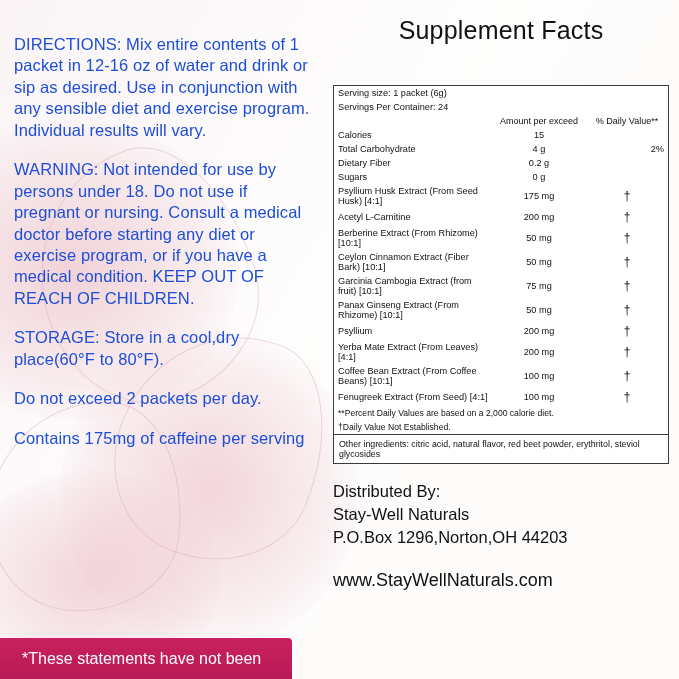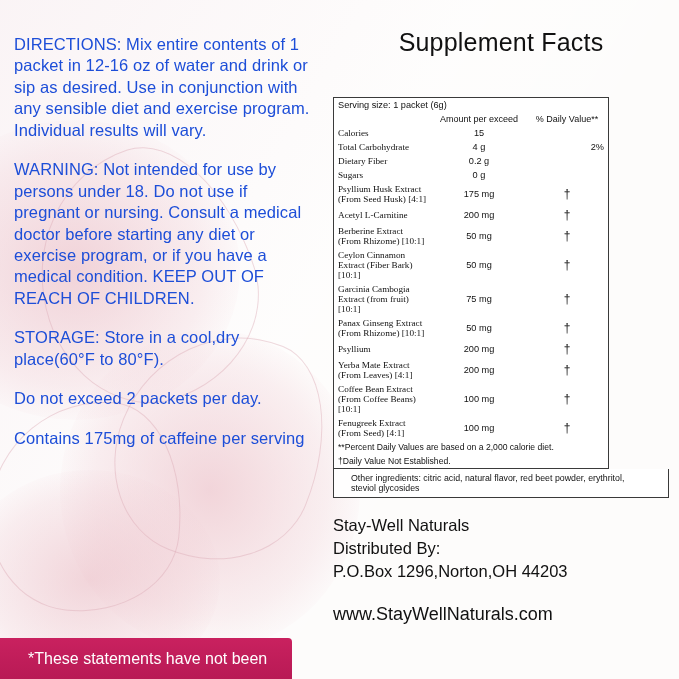--- a/index.html
+++ b/index.html
@@ -59,42 +59,42 @@
     left: 0;
     top: 638px;
     width: 292px;
     height: 41px;
     background: #c2185b;
     background: linear-gradient(180deg,#c9215f 0%, #b81a55 100%);
     color: #ffffff;
     font-size: 16px;
     display: flex;
     align-items: center;
-    padding-left: 28px;
+    padding-left: 22px;
     box-sizing: border-box;
     border-top-right-radius: 4px;
   }
 
   
   #right-col {
     position: absolute;
     left: 333px;
-    top: 28px;
+    top: 16px;
     width: 336px;
   }
   #sf-title {
     font-size: 25px;
     text-align: center;
     color: #111;
     margin-bottom: 6px;
     font-weight: normal;
     letter-spacing: 0.2px;
   }
   table.facts {
-    width: 276px;
+    width: 336px;
     border-collapse: collapse;
     border: 1px solid #3a3a3a;
     font-size: 9.2px;
     color: #111;
     background: rgba(255,255,255,0.88);
     margin-top: 40px;
   }
   table.facts td {
     border: 0;
     padding: 2px 4px;
@@ -102,41 +102,41 @@
   }
   .rowline td { border-bottom: 1px solid #6d6d6d; }
   .thin td { border-bottom: 1px solid #9a9a9a; }
   .hdr-row td {
     border-bottom: 1px solid #3a3a3a;
     font-size: 9px;
   }
   .amt-col { width: 86px; text-align: center; }
   .dv-col { width: 74px; text-align: center; }
   .dv-right { text-align: right; padding-right: 8px; }
-  .nutr-name { padding-left: 4px; font-family: Liberation Serif, serif; }
+  .nutr-name { padding-left: 4px; }
   .indent { padding-left: 16px; }
   .plus { text-align: center; font-size: 12px; }
   .bold-line td { border-bottom: 2px solid #3a3a3a; }
   .footnote td {
     font-size: 8.6px;
     padding: 3px 5px;
   }
   .amt-hdr {
     text-align: center;
     border-bottom: 1px solid #3a3a3a;
   }
   .serving-cell { font-size: 9.2px; }
 
   #other-ing {
     width: 336px;
     box-sizing: border-box;
     border: 1px solid #3a3a3a;
     border-top: 0;
     font-size: 8.8px;
-    padding: 4px 17px;
+    padding: 4px 5px;
     background: rgba(255,255,255,0.88);
     color: #111;
   }
   #distributor {
     margin-top: 16px;
     font-size: 16.5px;
     line-height: 1.38;
     color: #111;
   }
   #website {
@@ -171,20 +171,23 @@
   </div>
 
   <div id="right-col">
     <div id="sf-title">Supplement Facts</div>
 
     <table class="facts">
       <tbody>
         <tr class="thin">
           <td colspan="3" class="serving-cell">Serving size: 1 packet (6g)</td>
         </tr>
+        <tr class="rowline">
+          <td colspan="3" class="serving-cell">Servings Per Container: 24</td>
+        </tr>
         <tr class="hdr-row">
           <td></td>
           <td class="amt-col amt-hdr">Amount per exceed</td>
           <td class="dv-col">% Daily Value**</td>
         </tr>
 
         <tr class="thin">
           <td class="nutr-name">Calories</td>
           <td class="amt-col">15</td>
           <td class="dv-col dv-right"></td>
@@ -261,21 +264,21 @@
         </tr>
         <tr class="footnote">
           <td colspan="3">†Daily Value Not Established.</td>
         </tr>
       </tbody>
     </table>
 
     <div id="other-ing">Other ingredients: citric acid, natural flavor, red beet powder, erythritol, steviol glycosides</div>
 
     <div id="distributor">
+      <div>Distributed By:</div>
       <div>Stay-Well Naturals</div>
-      <div>Distributed By:</div>
       <div>P.O.Box 1296,Norton,OH 44203</div>
     </div>
 
     <div id="website">www.StayWellNaturals.com</div>
   </div>
 
 </div>
 
 </body></html>

